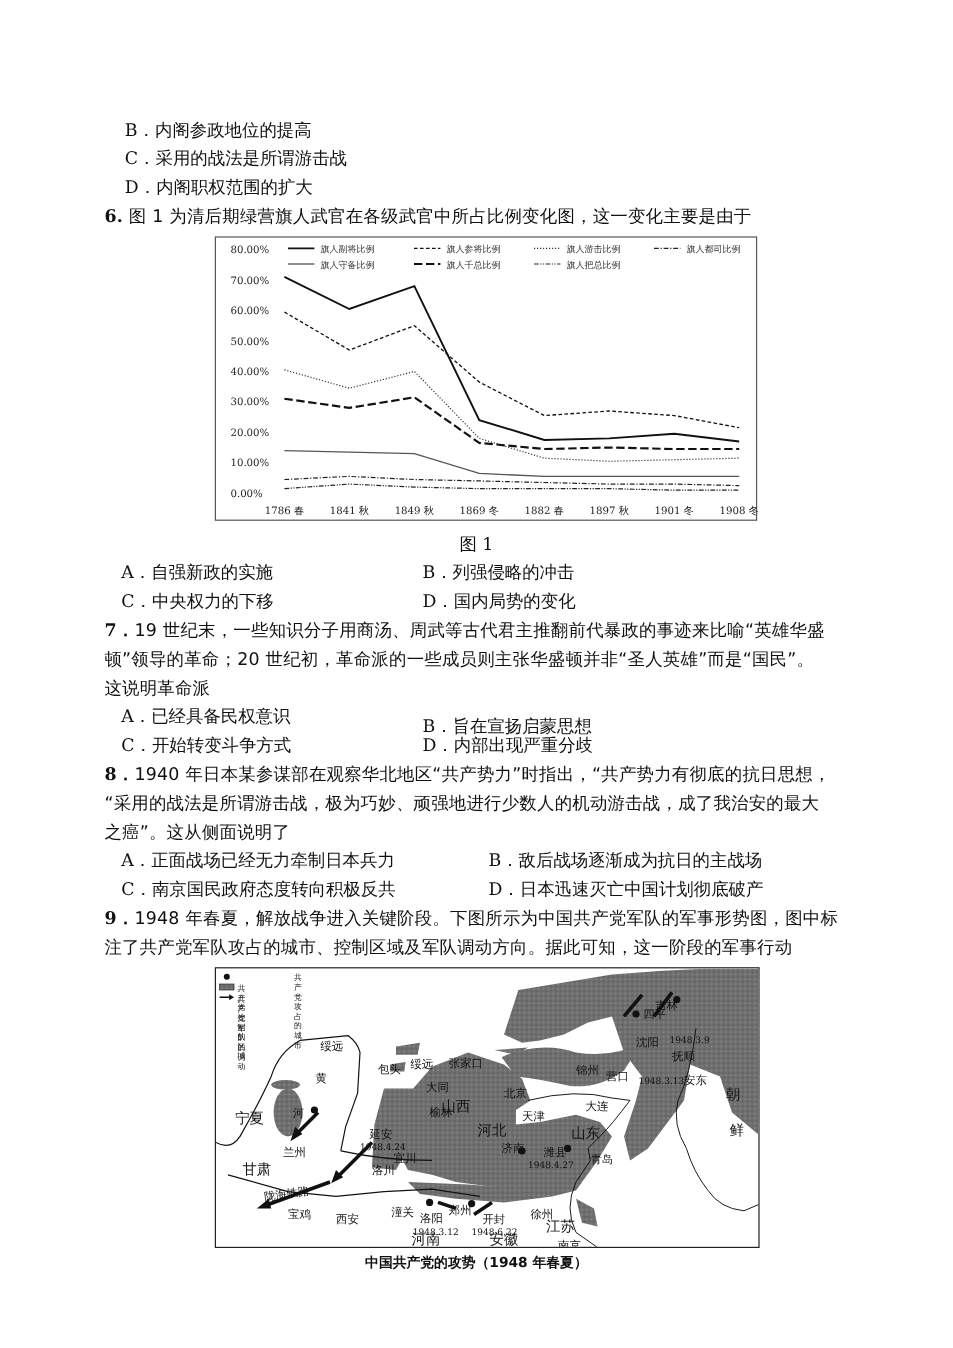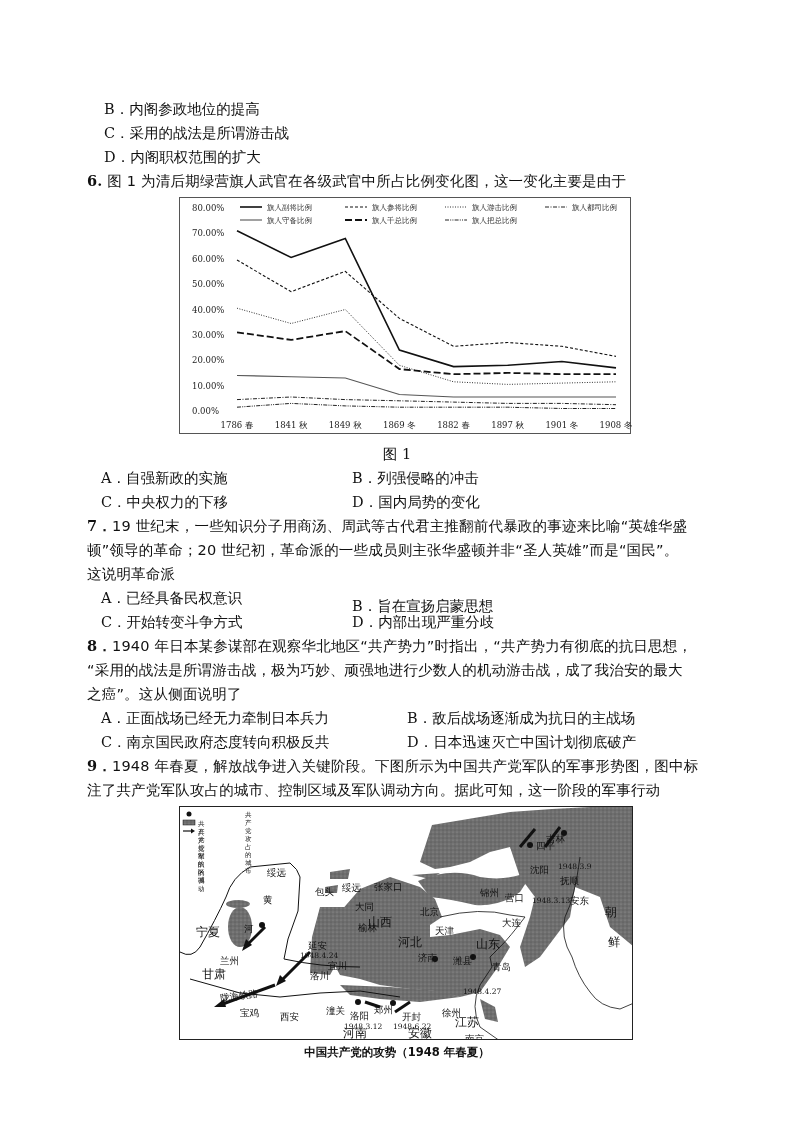--- a/index.html
+++ b/index.html
@@ -217,27 +217,27 @@
   <div class="maplabel" style="left:255px; top:118px;">天津</div>
   <div class="maplabel" style="left:366px; top:6px;margin-top:20px;">吉林</div>
   <div class="maplabel date" style="left:378px; top:14px;margin-top:40px;">1948.3.9</div>
   <div class="maplabel" style="left:356px; top:33px;">四平</div>
   <div class="maplabel date" style="left:352px; top:44px;margin-top:44px;">1948.3.13</div>
   <div class="maplabel" style="left:350px; top:57px;">沈阳</div>
   <div class="maplabel" style="left:380px; top:68px;">抚顺</div>
   <div class="maplabel" style="left:300px; top:80px;">锦州</div>
   <div class="maplabel" style="left:325px; top:85px;">营口</div>
   <div class="maplabel" style="left:390px; top:88px;">安东</div>
-  <div class="maplabel" style="left:322px; top:110px;text-align:center;">大连</div>
+  <div class="maplabel" style="left:308px; top:110px;text-align:center;">大连</div>
   <div class="maplabel big" style="left:425px; top:100px;">朝</div>
   <div class="maplabel big" style="left:428px; top:130px;">鲜</div>
   <div class="maplabel" style="left:83px; top:87px;">黄</div>
   <div class="maplabel" style="left:64px; top:116px;">河</div>
   <div class="maplabel big" style="left:16px; top:120px;">宁夏</div>
-  <div class="maplabel" style="left:40px; top:148px;">兰州</div>
+  <div class="maplabel" style="left:56px; top:148px;">兰州</div>
   <div class="maplabel big" style="left:22px; top:162px;">甘肃</div>
   <div class="maplabel" style="left:130px; top:115px;margin-left:48px;">榆林</div>
   <div class="maplabel" style="left:128px; top:133px;">延安</div>
   <div class="maplabel date" style="left:120px; top:143px;">1948.4.24</div>
   <div class="maplabel" style="left:116px; top:153px;padding-left:32px;">宜川</div>
   <div class="maplabel" style="left:130px; top:163px;">洛川</div>
   <div class="maplabel" style="left:40px; top:183px; transform:rotate(-8deg);">陇海铁路</div>
   <div class="maplabel" style="left:60px; top:200px;">宝鸡</div>
   <div class="maplabel" style="left:100px; top:204px;">西安</div>
   <div class="maplabel" style="left:146px; top:198px;">潼关</div>
@@ -245,21 +245,21 @@
   <div class="maplabel date" style="left:164px; top:214px;">1948.3.12</div>
   <div class="maplabel" style="left:194px; top:197px;">郑州</div>
   <div class="maplabel" style="left:222px; top:204px;">开封</div>
   <div class="maplabel date" style="left:213px; top:214px;">1948.6.22</div>
   <div class="maplabel big" style="left:163px; top:221px;">河南</div>
   <div class="maplabel big" style="left:228px; top:221px;">安徽</div>
   <div class="maplabel big" style="left:188px; top:110px;">山西</div>
   <div class="maplabel big" style="left:218px; top:130px;">河北</div>
   <div class="maplabel" style="left:238px; top:145px;">济南</div>
   <div class="maplabel" style="left:273px; top:148px;">潍县</div>
-  <div class="maplabel date" style="left:283px; top:158px;margin-top:21px;">1948.4.27</div>
+  <div class="maplabel date" style="left:260px; top:158px;">1948.4.27</div>
   <div class="maplabel big" style="left:296px; top:132px;">山东</div>
   <div class="maplabel" style="left:312px; top:154px;">青岛</div>
   <div class="maplabel" style="left:262px; top:200px;">徐州</div>
   <div class="maplabel big" style="left:275px; top:210px;">江苏</div>
   <div class="maplabel" style="left:285px; top:226px;">南京</div>
 </div>
 
 <div class="map-caption">中国共产党的攻势（1948 年春夏）</div>
 
 </body></html>

